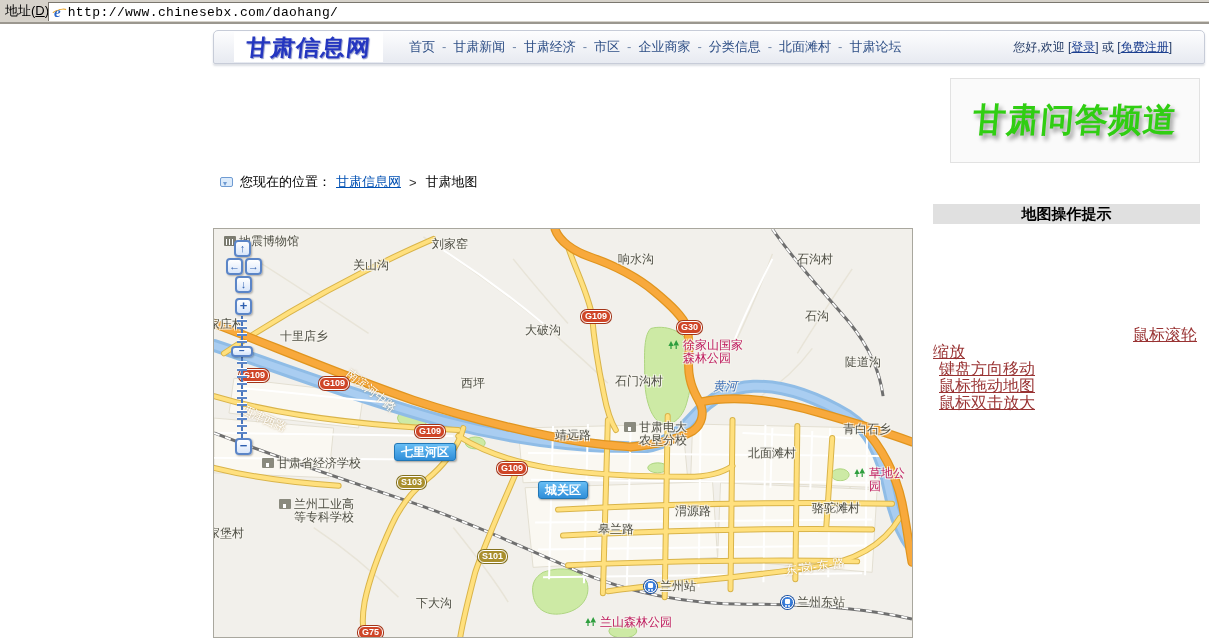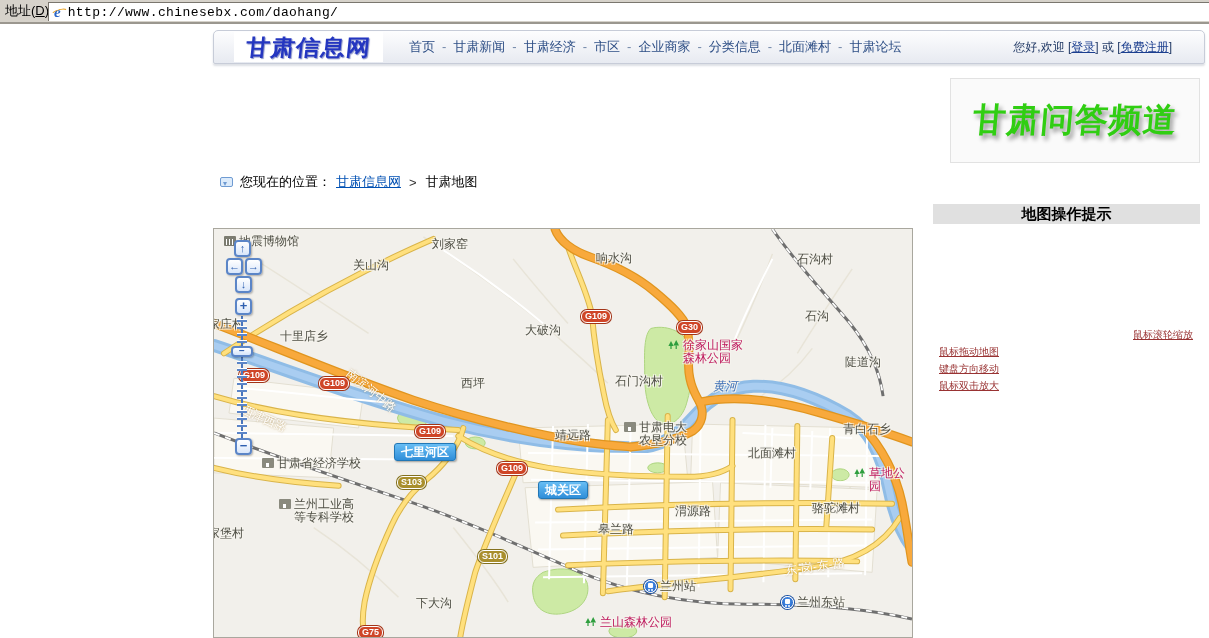--- a/index.html
+++ b/index.html
@@ -43,21 +43,21 @@
   .breadcrumb { position:absolute; left:220px; top:174px; height:16px; display:flex; align-items:center; font-size:13px; color:#000; }
   .bubble { width:13px; height:10px; background:#dcebfb; border:1px solid #6f9bd2; border-radius:2px; position:relative; margin-right:7px; }
   .bubble::after { content:""; position:absolute; left:2px; bottom:-4px; border:4px solid transparent; border-top-color:#6f9bd2; border-left-width:2px; border-right-width:2px; }
   .breadcrumb a { color:#0050b3; text-decoration:underline; margin:0 5px; cursor:pointer; }
   .breadcrumb .crumb-sep { margin:0 3px; color:#333; }
   .breadcrumb .current { margin-left:6px; }
 
   
   .side-title { position:absolute; left:933px; top:204px; width:267px; height:20px; background:#e0e0e0;
     font-size:15px; font-weight:bold; color:#000; text-align:center; line-height:20px; }
-  .tips { position:absolute; left:933px; top:326px; width:267px; font-size:10px; line-height:17px; }
+  .tips { position:absolute; left:933px; top:326px; width:267px; font-size:16px; line-height:17px; }
   .tips a { color:#993333; text-decoration:underline; cursor:pointer; }
   .tip-first { text-indent:200px; margin:0; }
   .tip-line { padding-left:6px; }
 
   
   .map { position:absolute; left:213px; top:228px; width:700px; height:410px; background:#f2f0eb;
     border:1px solid #a9a79e; overflow:hidden; cursor:grab; }
   .map svg { position:absolute; left:0; top:0; }
   .mlayer { position:absolute; left:0; top:0; width:700px; height:410px; }
 
@@ -128,22 +128,22 @@
   <span>您现在的位置：</span>
   <a>甘肃信息网</a>
   <span class="crumb-sep">&gt;</span>
   <span class="current">甘肃地图</span>
 </div>
 
 <div class="side-title">地图操作提示</div>
 <div class="tips">
   <p class="tip-first"><a id="tip-first-link">鼠标滚轮缩放</a></p>
   <div id="tip-rest">
+      <div class="tip-line"><a>键盘方向移动</a></div>
       <div class="tip-line"><a>鼠标拖动地图</a></div>
-      <div class="tip-line"><a>键盘方向移动</a></div>
       <div class="tip-line"><a>鼠标双击放大</a></div>
     </div>
 </div>
 
 <div class="map">
   <svg width="698" height="408" viewBox="0 0 700 410" preserveAspectRatio="none">
     <rect width="700" height="410" fill="#f2f0eb"></rect>
 
     <g stroke="#e8e4d8" fill="none" stroke-width="1.5">
       <path d="M210,8 C250,35 300,70 335,100 C355,118 375,135 395,155"></path>
@@ -243,21 +243,21 @@
   </svg>
 
   <div class="mlayer" id="map-labels">
       <div class="mlabel place" style="left: 10px; top: 6px;"><span class="icon-museum"></span><span>地震博物馆</span></div>
       <div class="mlabel place" style="left: 218px; top: 9px;"><span>刘家窑</span></div>
       <div class="mlabel place" style="left: 139px; top: 30px;"><span>关山沟</span></div>
       <div class="mlabel place" style="left: -6px; top: 89px;"><span>家庄村</span></div>
       <div class="mlabel place" style="left: 66px; top: 101px;"><span>十里店乡</span></div>
       <div class="mlabel place" style="left: 311px; top: 95px;"><span>大破沟</span></div>
       <div class="mlabel place" style="left: 247px; top: 148px;"><span>西坪</span></div>
-      <div class="mlabel place" style="left: 382px; top: 24px; font-family: Liberation Mono, monospace;"><span>响水沟</span></div>
+      <div class="mlabel place" style="left: 404px; top: 24px;"><span>响水沟</span></div>
       <div class="mlabel place" style="left: 583px; top: 24px;"><span>石沟村</span></div>
       <div class="mlabel place" style="left: 591px; top: 81px;"><span>石沟</span></div>
       <div class="mlabel place" style="left: 631px; top: 127px;"><span>陡道沟</span></div>
       <div class="mlabel place" style="left: 401px; top: 146px;"><span>石门沟村</span></div>
       <div class="mlabel place" style="left: -6px; top: 298px;"><span>家堡村</span></div>
       <div class="mlabel place" style="left: 202px; top: 368px;"><span>下大沟</span></div>
       <div class="mlabel place" style="left: 341px; top: 200px;"><span>靖远路</span></div>
       <div class="mlabel place" style="left: 534px; top: 218px;"><span>北面滩村</span></div>
       <div class="mlabel place" style="left: 629px; top: 194px;"><span>青白石乡</span></div>
       <div class="mlabel place" style="left: 461px; top: 276px;"><span>渭源路</span></div>

